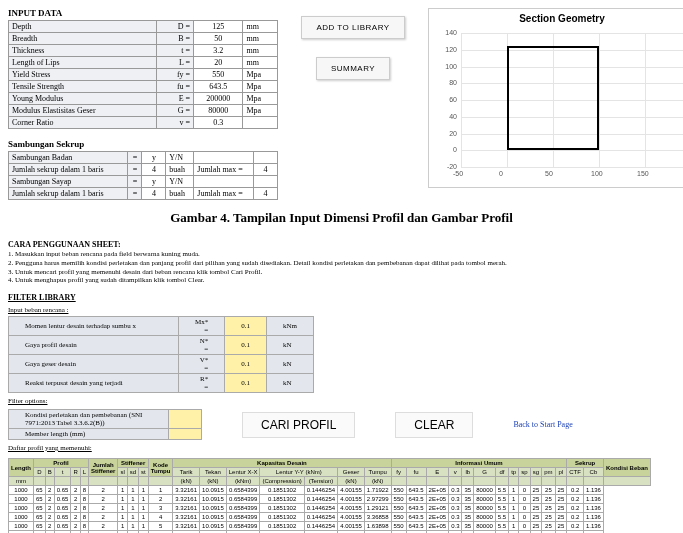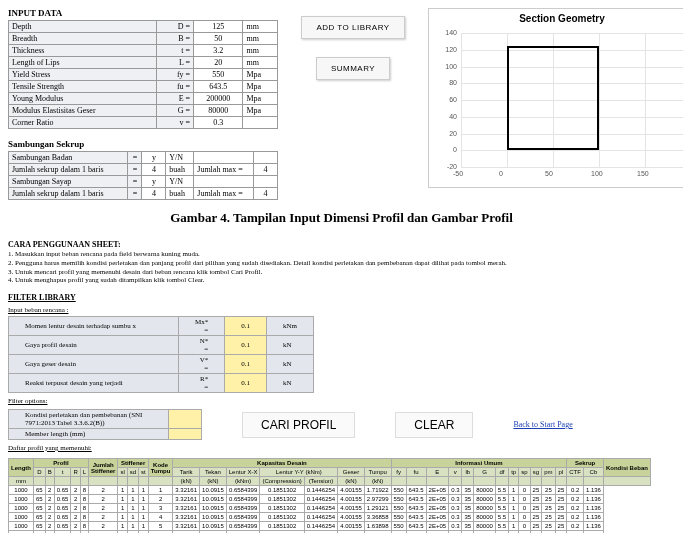--- a/index.html
+++ b/index.html
@@ -19,21 +19,21 @@
   .caption { text-align:center; font-weight:bold; font-size:13px; margin:10px 0 14px; }
   .cara { font-size:7px; line-height:1.25; }
   .cara-title { font-weight:bold; font-size:8px; }
   .filter-title { font-weight:bold; font-size:8px; text-decoration:underline; margin:8px 0 3px; }
   .sub { font-size:7px; text-decoration:underline; margin:4px 0 2px; }
   table.small { border-collapse:collapse; font-size:7px; }
   table.small td { border:1px solid #aaa; padding:1px 16px; height:11px; }
   .yel { background:#fff2a8 !important; text-align:right; width:32px; }
   .grey { background:#e3e7ed; }
   .row-flex { display:flex; gap:40px; align-items:center; margin-top:4px; }
-  .link-btn { color:#1a3fb5; text-decoration:underline; font-size:8px; cursor:pointer; }
+  .link-btn { color:#1a3fb5; font-size:8px; cursor:pointer; }
   .light-btn { font-family:Arial,sans-serif; font-size:12px; padding:5px 18px; background:#fafafa; border:1px solid #ddd; cursor:pointer; }
   
   .scroll { overflow-x:auto; margin-top:6px; }
   table.res { border-collapse:collapse; font-size:6px; font-family:Arial,sans-serif; }
   table.res th, table.res td { border:1px solid #aaa; padding:1px 2px; text-align:center; white-space:nowrap; }
   table.res th { background:#d9e1c3; font-weight:normal; }
   table.res th.top { background:#c7d39a; font-weight:bold; }
   
   .chart-box { border:1px solid #ccc; width:268px; height:180px; position:relative; background:#fff; font-family:Arial,sans-serif; }
   .chart-title { text-align:center; font-weight:bold; font-size:10px; margin-top:4px; }

